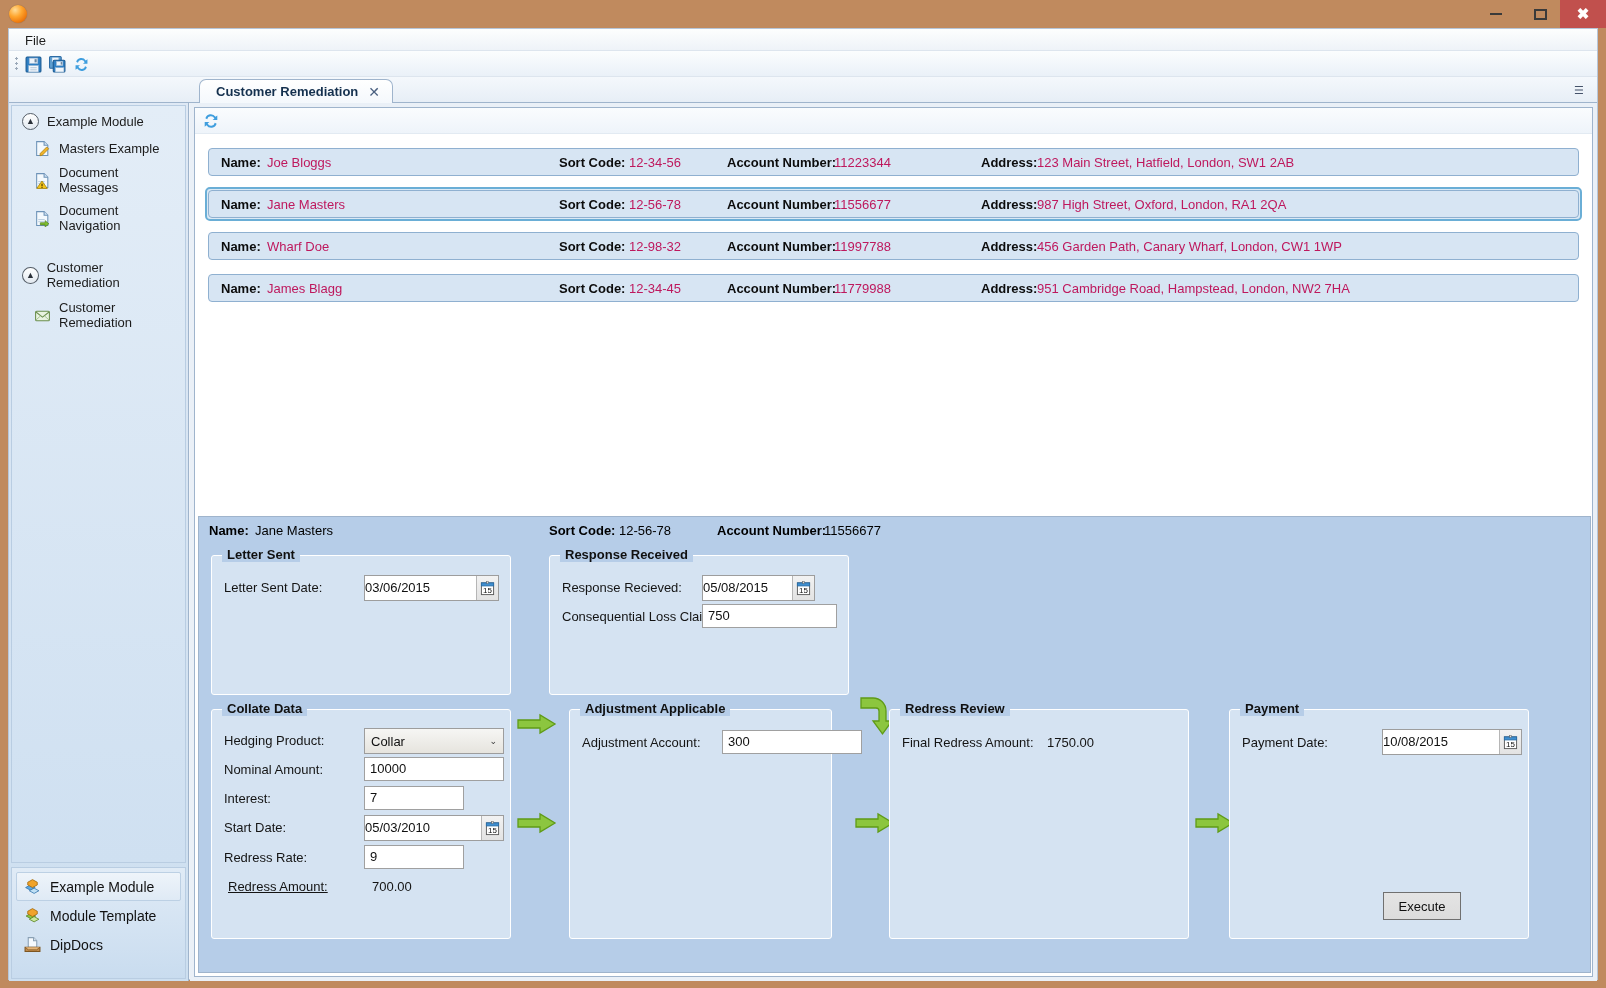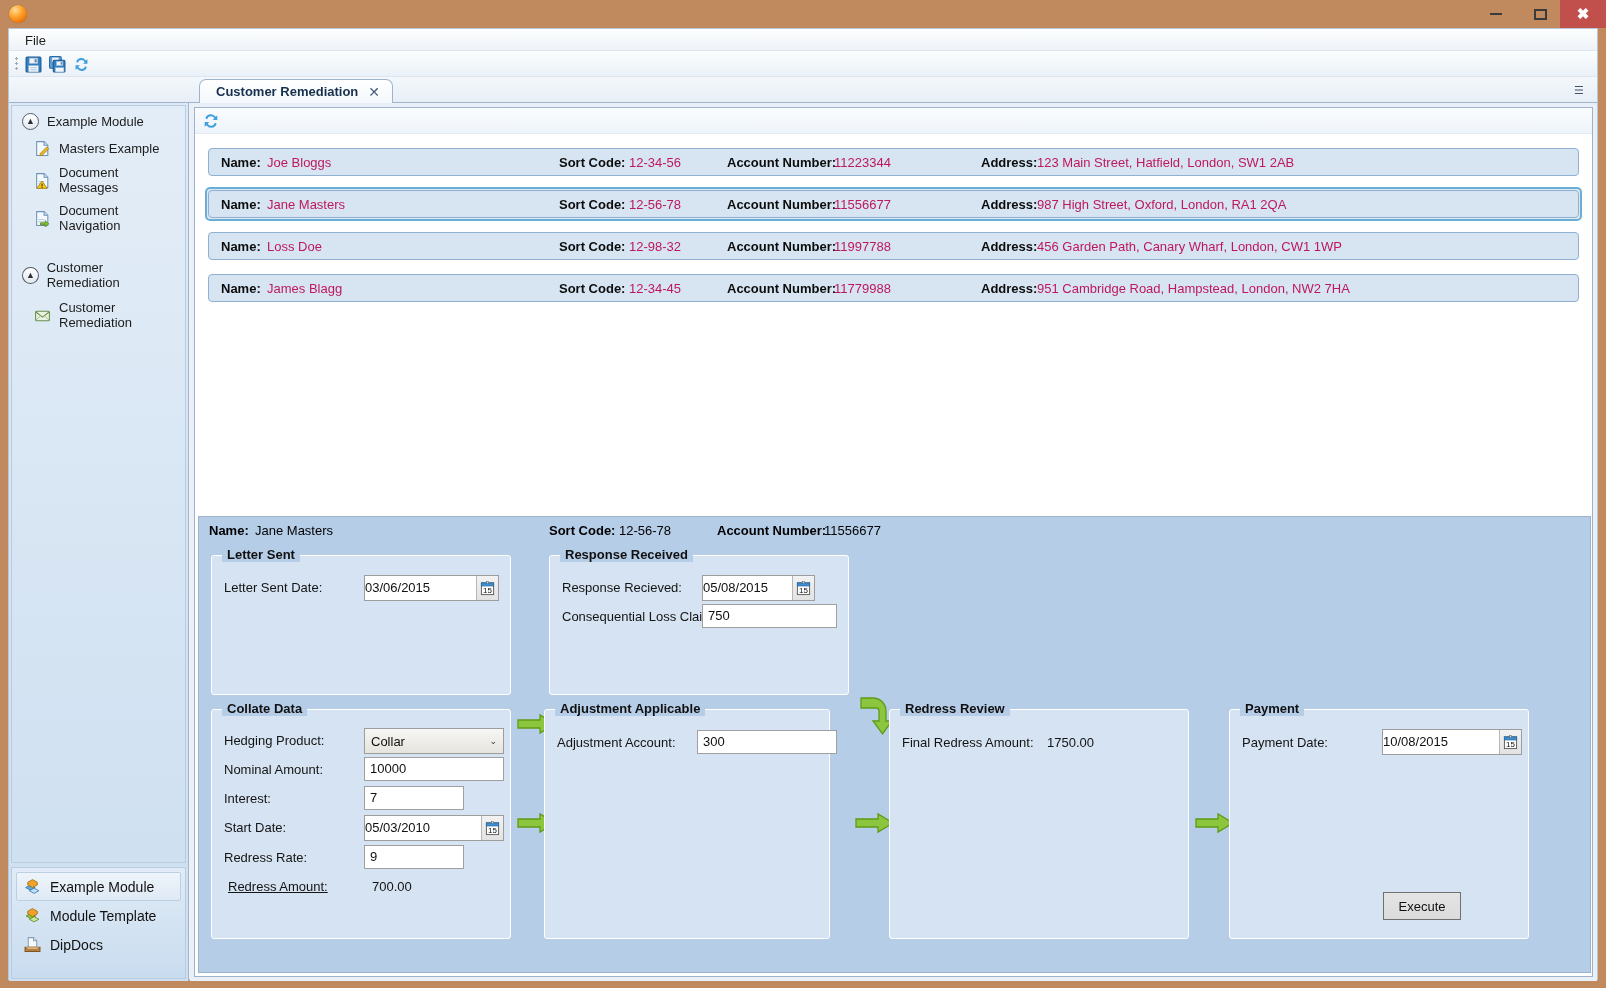--- a/index.html
+++ b/index.html
@@ -544,21 +544,21 @@
               <span class="fld-label cf-acct">Account Number:</span>
               <span class="fld-value cf-acctv">11556677</span>
               <span class="fld-label cf-addr">Address:</span>
               <span class="fld-value cf-addrv">987 High Street, Oxford, London, RA1 2QA</span>
             </div>
           </div>
 
           <div class="cust-row-wrap">
             <div class="cust-row">
               <span class="fld-label cf-name">Name:</span>
-              <span class="fld-value cf-namev">Loss Doe</span>
+              <span class="fld-value cf-namev">Wharf Doe</span>
               <span class="fld-label cf-sort">Sort Code:</span>
               <span class="fld-value cf-sortv">12-98-32</span>
               <span class="fld-label cf-acct">Account Number:</span>
               <span class="fld-value cf-acctv">11997788</span>
               <span class="fld-label cf-addr">Address:</span>
               <span class="fld-value cf-addrv">456 Garden Path, Canary Wharf, London, CW1 1WP</span>
             </div>
           </div>
 
           <div class="cust-row-wrap">
@@ -667,21 +667,21 @@
             <span class="fld-row-label" style="left:16px; top:169px;text-decoration:underline;">Redress Amount:</span>
             <span class="readonly-val" style="left:160px; top:169px;">700.00</span>
           </div>
 
           <div class="arrow-right" style="left:318px; top:295px;">
             <svg width="40" height="22" viewBox="0 0 40 22">
               <path d="M1 7 h22 v-5 l15 9 -15 9 v-5 h-22 z" fill="#8cc63f" stroke="#5f9b16" stroke-width="1.3"></path>
             </svg>
           </div>
 
-          <div class="fieldset" style="left:345px; top:192px; width:286px; height:230px;text-decoration:underline;">
+          <div class="fieldset" style="left:370px; top:192px; width:263px; height:230px;text-decoration:underline;">
             <span class="fs-legend">Adjustment Applicable</span>
             <span class="fld-row-label" style="left:12px; top:25px;">Adjustment Account:</span>
             <div class="txtbox" style="left:152px; top:20px; width:140px;">300</div>
           </div>
 
           <div class="arrow-right" style="left:656px; top:295px;">
             <svg width="40" height="22" viewBox="0 0 40 22">
               <path d="M1 7 h22 v-5 l15 9 -15 9 v-5 h-22 z" fill="#8cc63f" stroke="#5f9b16" stroke-width="1.3"></path>
             </svg>
           </div>

